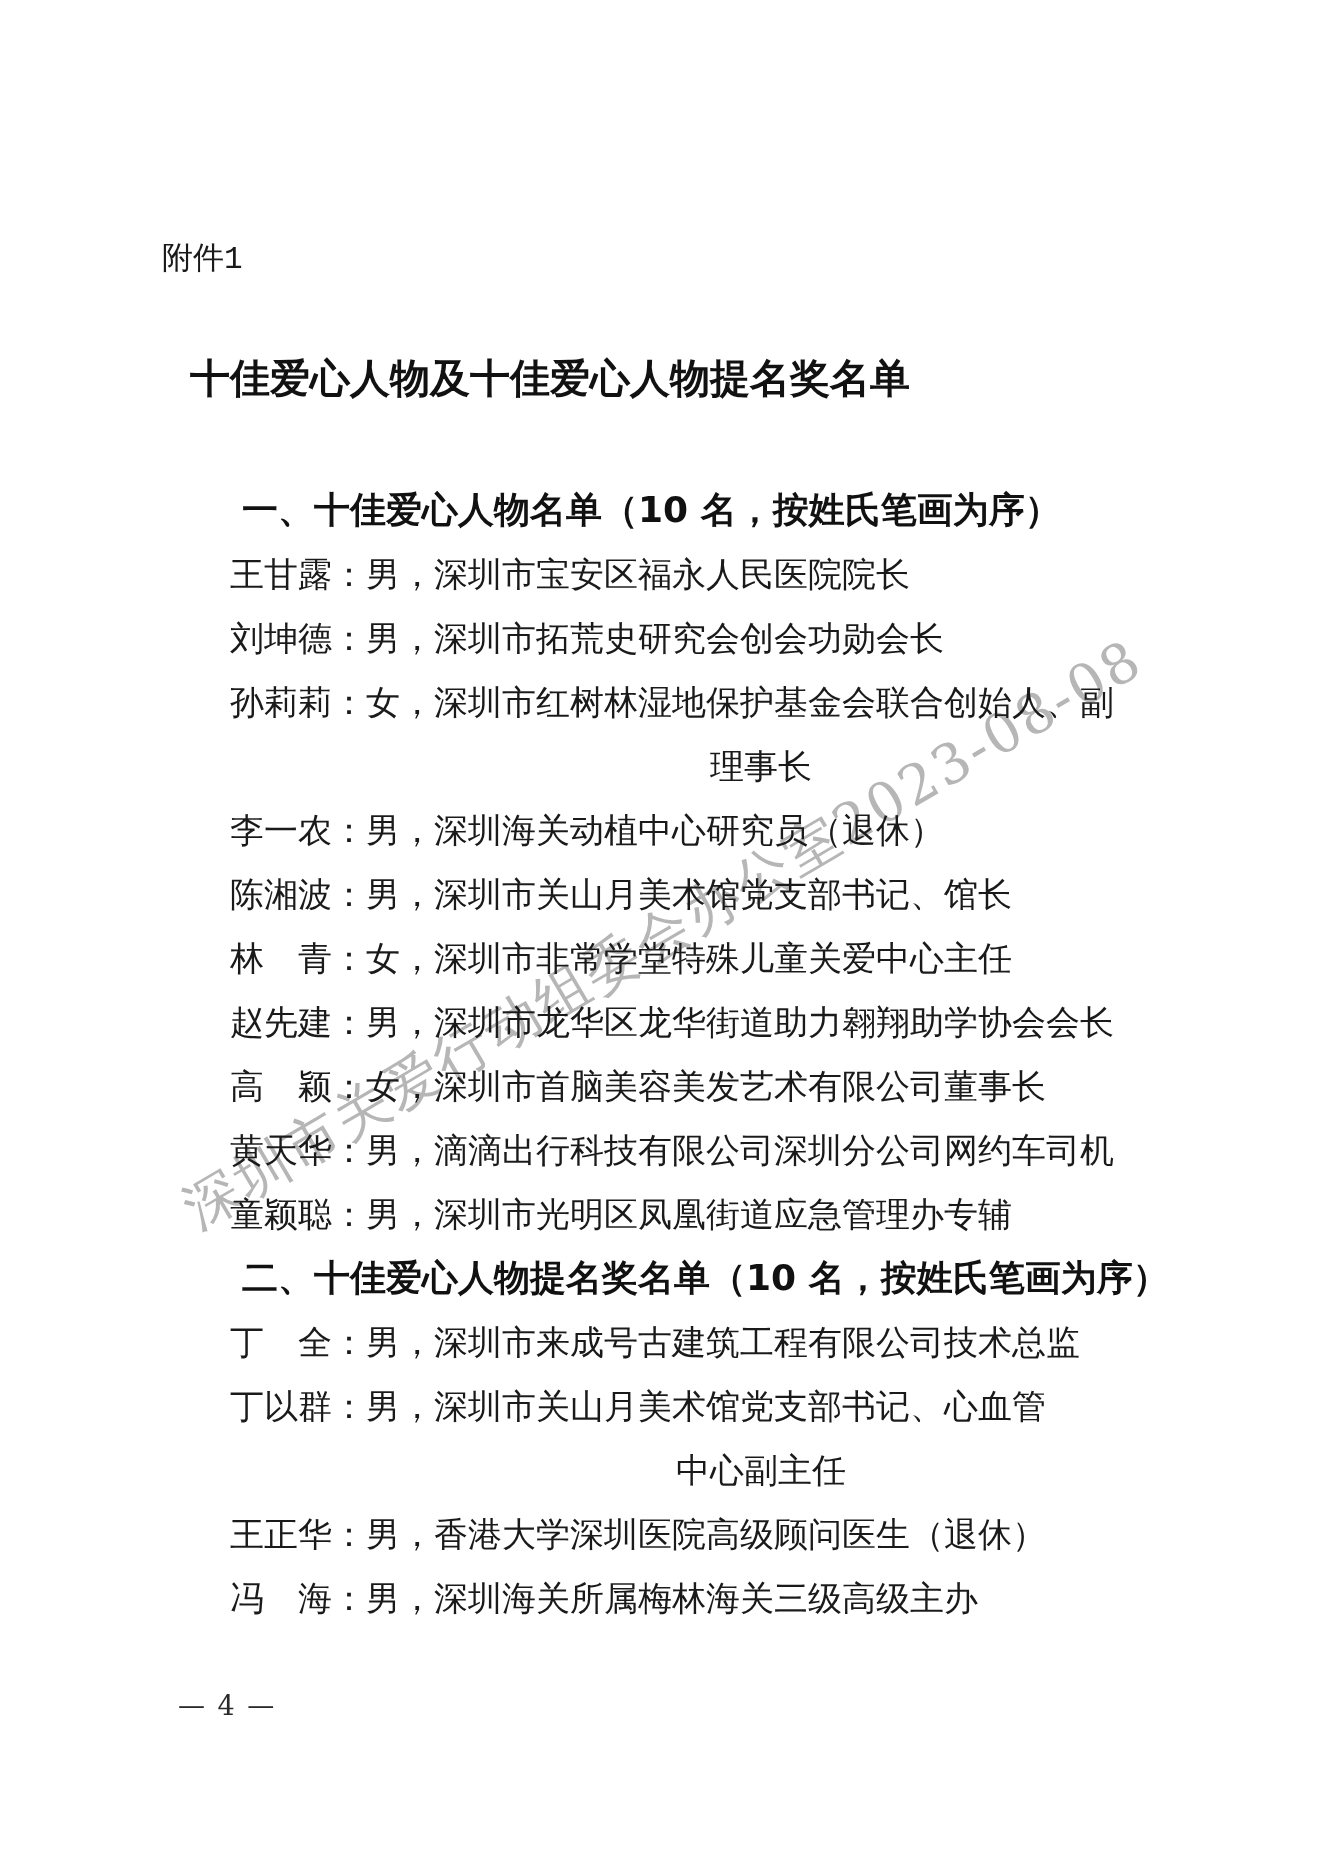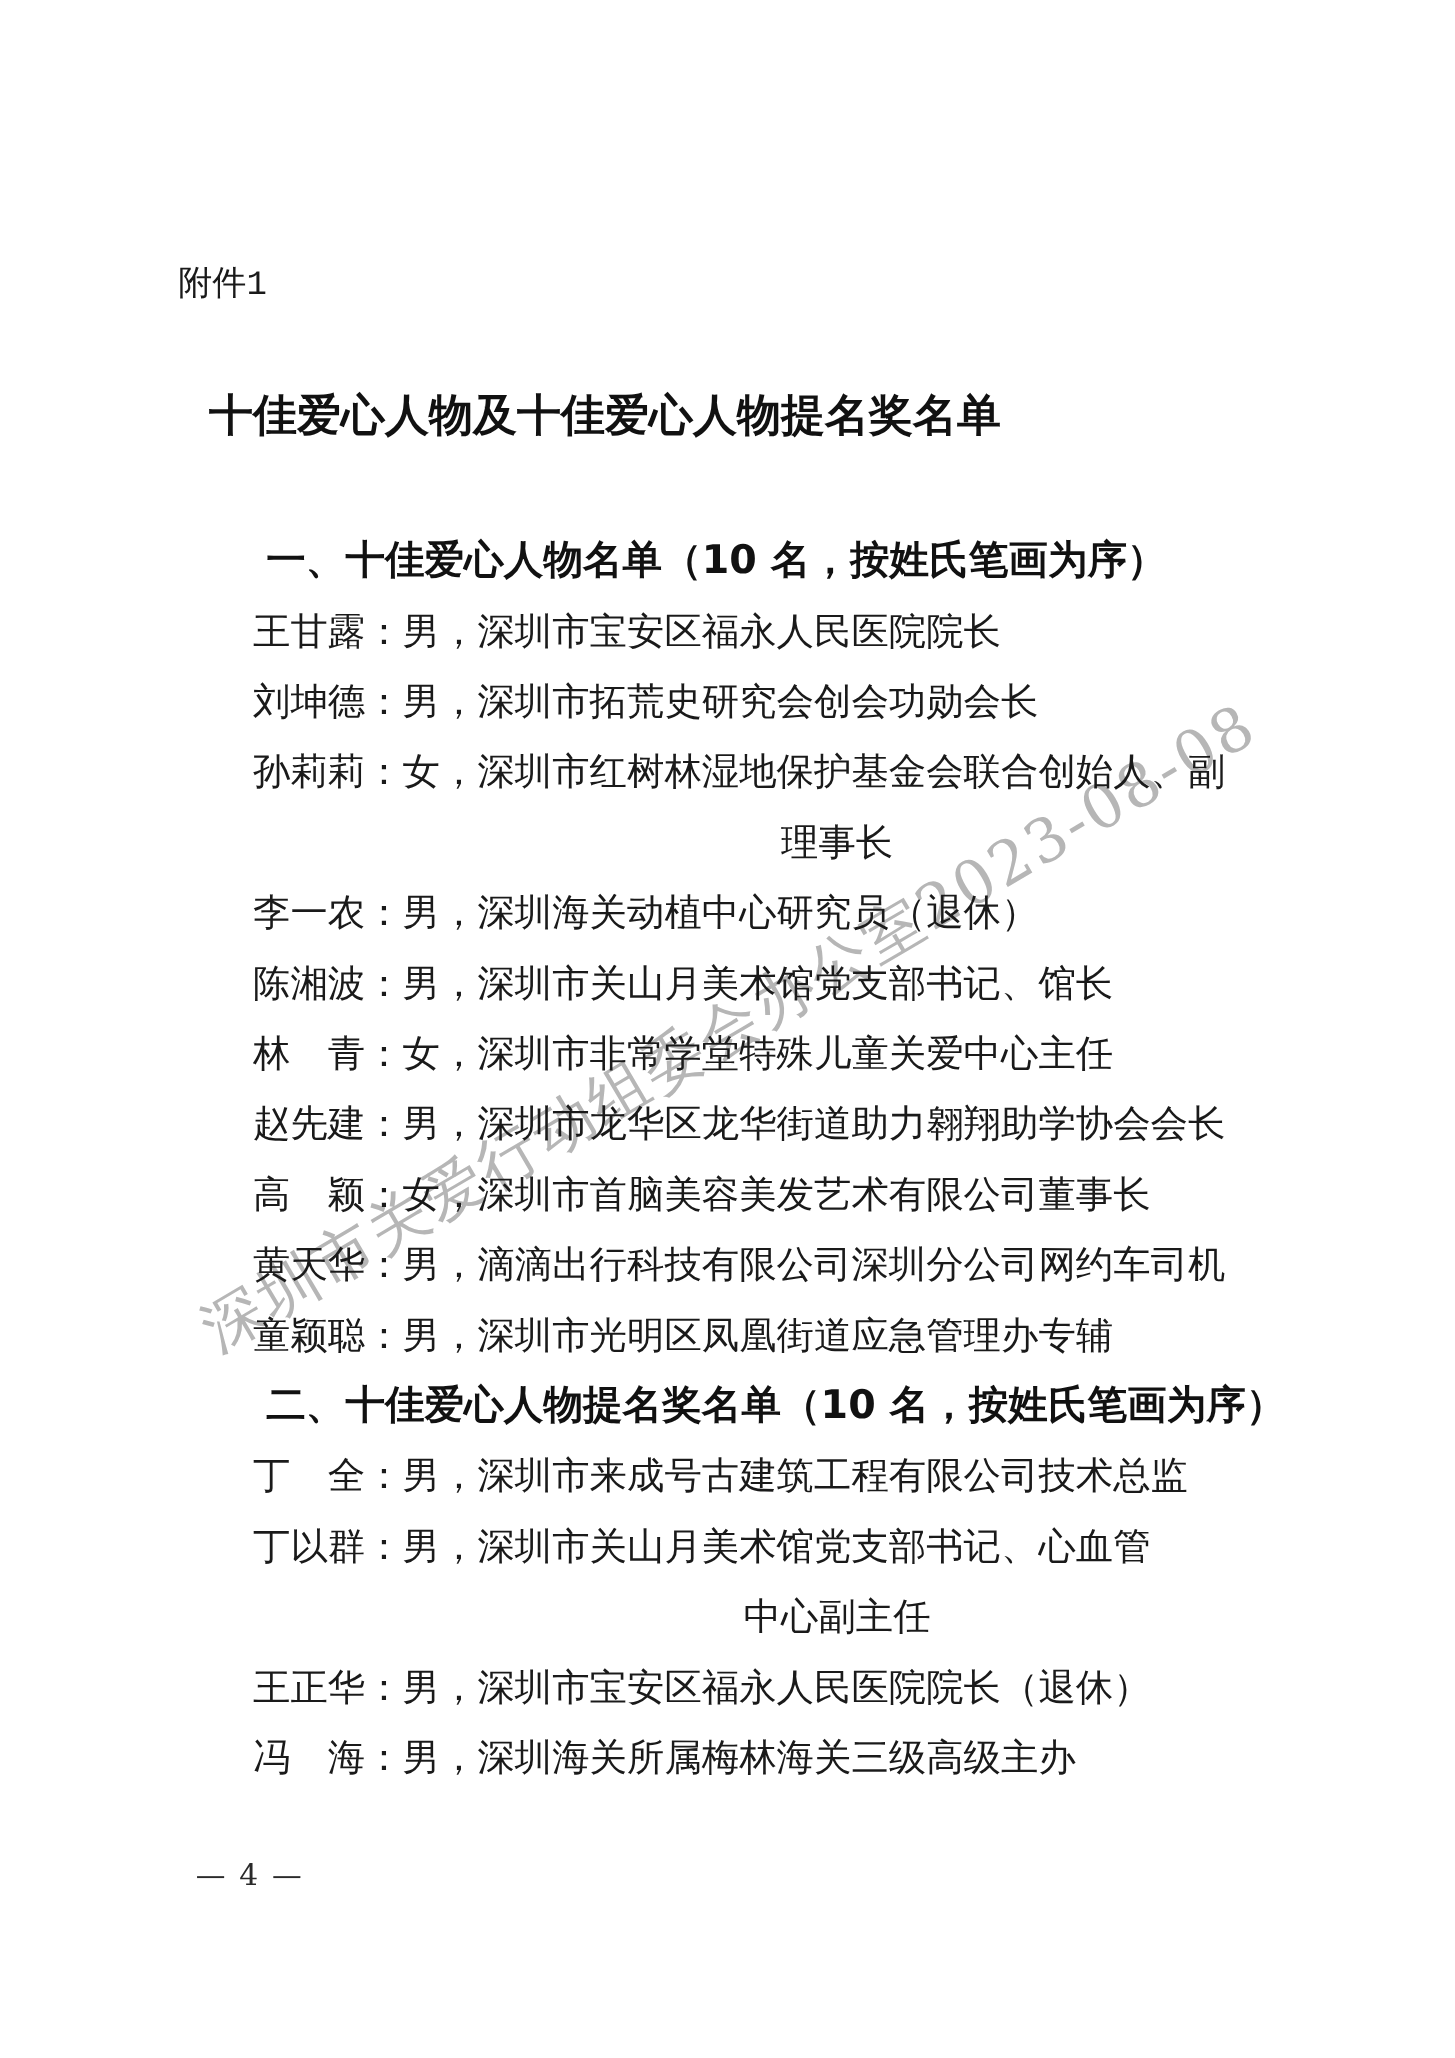--- a/index.html
+++ b/index.html
@@ -139,21 +139,21 @@
     <div class="row"><span class="nm">童颖聪</span><span class="colon">：</span><span class="desc">男，深圳市光明区凤凰街道应急管理办专辅</span></div>
 
     <div class="sec-heading">二、十佳爱心人物提名奖名单（10 名，按姓氏笔画为序）</div>
 
     <div class="row"><span class="nm">丁　全</span><span class="colon">：</span><span class="desc">男，深圳市来成号古建筑工程有限公司技术总监</span></div>
 
     <div class="row"><span class="nm">丁以群</span><span class="colon">：</span><span class="desc">男，深圳市关山月美术馆党支部书记、心血管</span></div>
 
     <div class="row cont"><span>中心副主任</span></div>
 
-    <div class="row"><span class="nm">王正华</span><span class="colon">：</span><span class="desc">男，深圳市宝安区福永人民医院院长（退休）</span></div>
+    <div class="row"><span class="nm">王正华</span><span class="colon">：</span><span class="desc">男，香港大学深圳医院高级顾问医生（退休）</span></div>
 
     <div class="row"><span class="nm">冯　海</span><span class="colon">：</span><span class="desc">男，深圳海关所属梅林海关三级高级主办</span></div>
 
   </div>
 
   <div class="page-num">— 4 —</div>
 
 </div>
 
 </body></html>

